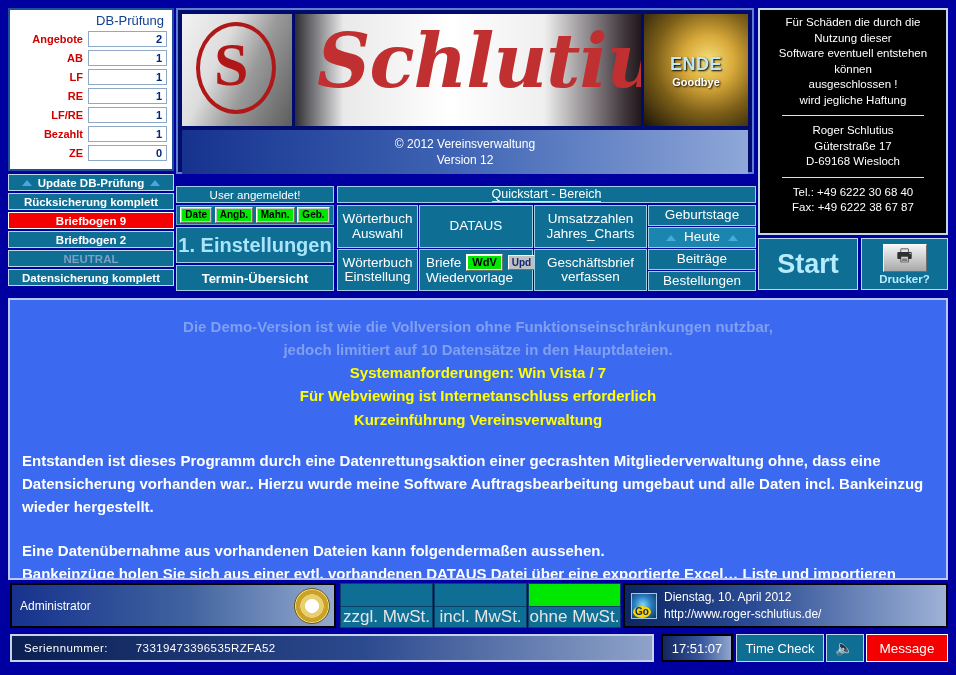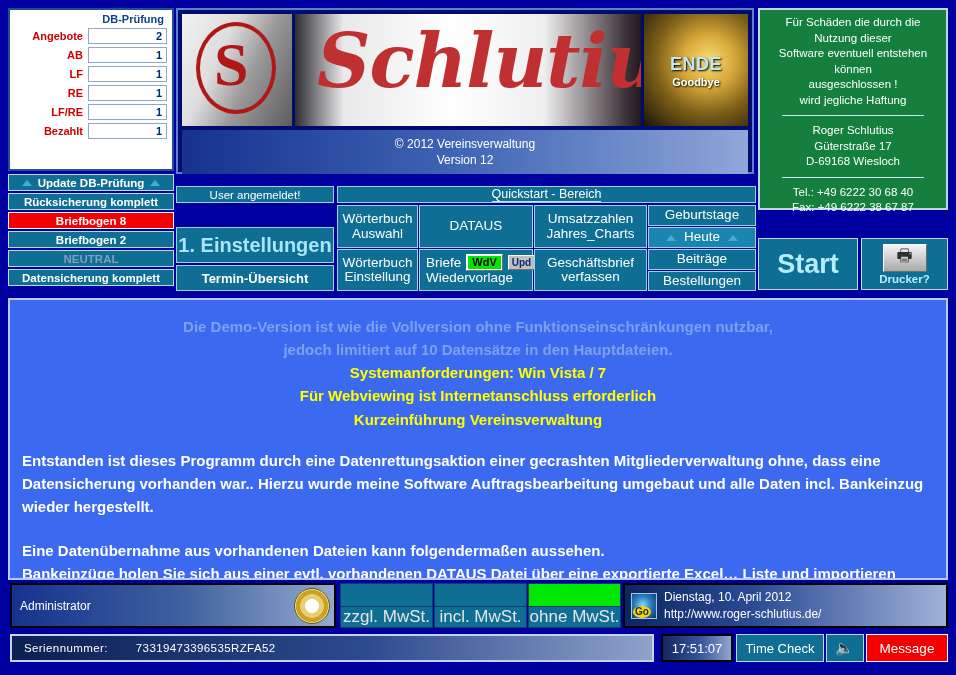--- a/index.html
+++ b/index.html
@@ -20,21 +20,21 @@
     text-align: center; line-height: 1.05;
     font-weight: 400;
   }
 
   
   .dbpanel {
     position: absolute; left: 8px; top: 8px; width: 166px; height: 163px;
     background: #ffffff; border: 2px solid #1c4f9c;
   }
   .dbhead {
-    text-align: right; color: #104090; font-weight: bold; font-size: 11px;
+    text-align: right; color: #104090; font-weight: normal; font-size: 13px;
     padding: 3px 8px 2px 10px;
   }
   .dbrow { display: flex; align-items: center; height: 18px; margin-bottom: 1px; }
   .dblabel {
     width: 78px; text-align: right; padding-right: 5px;
     color: #d00000; font-weight: bold; font-size: 11px;
   }
   .dbfield {
     flex: 1; margin-right: 5px; height: 16px;
     border: 1px solid #8fa8c8; background: #ffffff;
@@ -166,22 +166,22 @@
     font-size: 11px; padding: 0 4px; line-height: 13px;
   }
   .upd {
     background: #c0c0c0; border: 1px solid #ffffff; border-right-color: #707070;
     border-bottom-color: #707070; color: #102878; font-weight: bold;
     font-size: 10px; padding: 1px 3px; line-height: 11px;
   }
 
   
   .infopanel {
-    position: absolute; left: 758px; top: 8px; width: 190px; height: 202px;
-    background: #15803d; border: 2px solid #bcd8ea;
+    position: absolute; left: 758px; top: 8px; width: 190px; height: 227px;
+    background: #000000; border: 2px solid #bcd8ea;
     color: #ffffff; font-size: 11.5px; text-align: center;
     padding: 5px 12px; line-height: 1.35;
   }
   .infopanel hr { border: 0; border-top: 1px solid #cfe6f4; margin: 7px 10px; }
   .startbtn {
     position: absolute; left: 758px; top: 238px; width: 100px; height: 52px;
     background: #0f6e94; border: 1px solid #bcd8ea;
     color: #b7ecff; font-size: 27px; font-weight: bold;
     display: flex; align-items: center; justify-content: center;
   }
@@ -318,32 +318,36 @@
       <div class="dbfield">1</div>
     </div>
     <div class="dbrow">
       <div class="dblabel">LF/RE</div>
       <div class="dbfield">1</div>
     </div>
     <div class="dbrow">
       <div class="dblabel">Bezahlt</div>
       <div class="dbfield">1</div>
     </div>
+    <div class="dbrow">
+      <div class="dblabel">ZE</div>
+      <div class="dbfield">0</div>
+    </div>
   </div>
 
   <div class="sidebtn" style="top:174px">
     <span class="arrowup"></span>
     <span>Update DB-Prüfung</span>
     <span class="arrowup"></span>
   </div>
   <div class="sidebtn" style="top:193px">
     <span>Rücksicherung komplett</span>
   </div>
   <div class="sidebtn red" style="top:212px">
-    <span>Briefbogen 8</span>
+    <span>Briefbogen 9</span>
   </div>
   <div class="sidebtn" style="top:231px">
     <span>Briefbogen 2</span>
   </div>
   <div class="sidebtn neutral" style="top:250px">
     <span>NEUTRAL</span>
   </div>
   <div class="sidebtn" style="top:269px">
     <span>Datensicherung komplett</span>
   </div>
@@ -362,20 +366,34 @@
         <span class="goodbye">Goodbye</span>
       </div>
     </div>
     <div class="bannercaption">
       <div>© 2012 Vereinsverwaltung</div>
       <div>Version 12</div>
     </div>
   </div>
 
   <div class="userhead">User angemeldet!</div>
+  <div class="tagrow">
+    <span class="tag">
+        <span>Date</span>
+      </span>
+    <span class="tag">
+        <span>Angb.</span>
+      </span>
+    <span class="tag">
+        <span>Mahn.</span>
+      </span>
+    <span class="tag">
+        <span>Geb.</span>
+      </span>
+  </div>
   <div class="einstell">
     <span>1. Einstellungen</span>
   </div>
   <div class="termin">
     <span>Termin-Übersicht</span>
   </div>
 
   <div class="qshead">
     <span>Quickstart - Bereich</span>
   </div>

